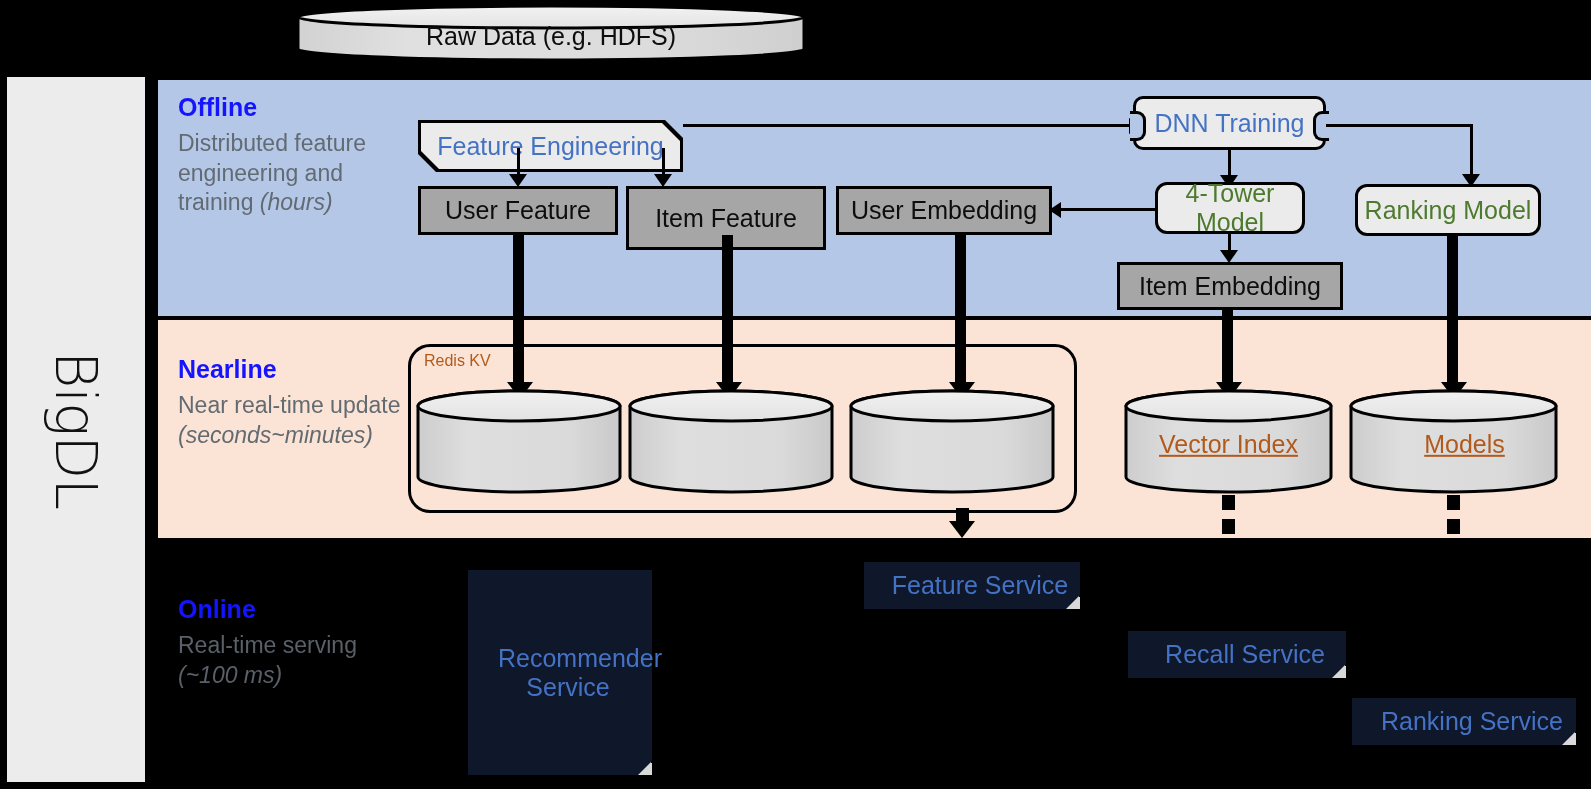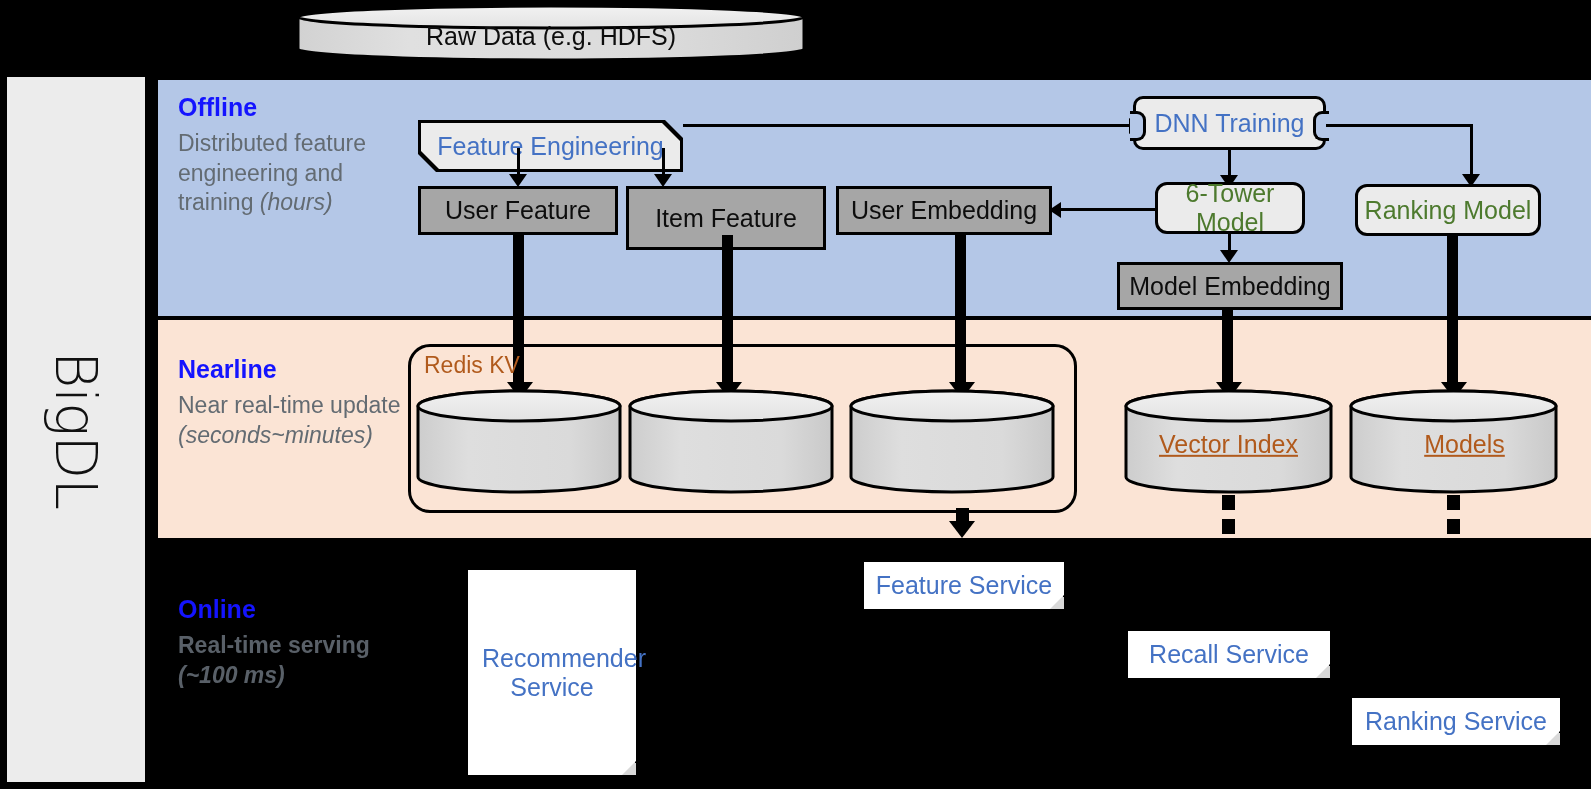--- a/index.html
+++ b/index.html
@@ -27,21 +27,21 @@
 
   
   .band-caption{position:absolute;left:178px;}
   .band-title{font-size:25px;color:#1414ff;font-weight:600;margin:0 0 9px 0;line-height:1.05;}
   .band-sub{font-size:23px;color:#636b72;line-height:1.28;max-width:225px;margin:0;}
   .band-sub em{font-style:italic;}
   #cap-offline{top:94px;}
   #cap-nearline{top:356px;}
   #cap-online{top:596px;}
   #cap-online .band-title{color:#1414ff;}
-  #cap-online .band-sub{color:#596068;font-weight:bold;}
+  #cap-online .band-sub{color:#596068;}
 
   
   .node{position:absolute;box-sizing:border-box;display:flex;align-items:center;justify-content:center;text-align:center;}
 
   
   .box-grey{
     background:#a6a6a6;border:3px solid #000;
     font-size:25px;color:#0d0d0d;
   }
   
@@ -73,26 +73,26 @@
   
   .cyl{position:absolute;}
   .cyl svg{display:block;overflow:visible;}
   .cyl-label{position:absolute;left:0;right:0;top:50%;transform:translateY(-42%);
     text-align:center;font-size:25px;pointer-events:none;}
 
   
   #redis-box{
     position:absolute;border:3px solid #000;border-radius:22px;background:transparent;
   }
-  #redis-label{position:absolute;font-size:23px;color:#b15a1c;}
+  #redis-label{position:absolute;font-size:16px;color:#b15a1c;}
 
   
   .doc{
-    position:absolute;background:#ffffff;display:flex;align-items:center;justify-content:center;
-    text-align:center;font-size:25px;color:#4472c4;line-height:1.15;
+    position:absolute;background:#0f172a;display:flex;align-items:center;justify-content:center;
+    text-align:center;font-size:25px;color:#4472c4;line-height:1.15;padding-left:16px;
   }
   .doc .fold2{
     position:absolute;right:0;bottom:0;width:14px;height:14px;
     background:linear-gradient(225deg,#000 0 1.5px, #d9d9d9 1.5px 100%);
     clip-path:polygon(100% 0,100% 100%,0 100%);
   }
 
   
   .ln{position:absolute;background:#000;}
   .ln-v{width:3px;}
@@ -184,25 +184,25 @@
   <div class="node box-grey" style="left:418px;top:186px;width:200px;height:49px;">
     <span>User Feature</span>
   </div>
   <div class="node box-grey" style="left:626px;top:186px;width:200px;height:64px;align-items:center;">
     <span>Item Feature</span>
   </div>
   <div class="node box-grey" style="left:836px;top:186px;width:216px;height:49px;">
     <span>User Embedding</span>
   </div>
   <div class="node box-grey" style="left:1117px;top:262px;width:226px;height:48px;">
-    <span>Model Embedding</span>
+    <span>Item Embedding</span>
   </div>
 
   <div class="node box-proc" style="left:1155px;top:182px;width:150px;height:52px;">
-    <span class="txt-green">6-Tower Model</span>
+    <span class="txt-green">4-Tower Model</span>
   </div>
   <div class="node box-proc" style="left:1355px;top:184px;width:186px;height:52px;">
     <span class="txt-green">Ranking Model</span>
   </div>
 
   <div class="ln ln-h" style="left:1056px;top:208px;width:100px;"></div>
   <div class="arrow-l" style="left:1049px;top:202px;"></div>
 
   <div class="ln ln-v" style="left:1228px;top:234px;height:22px;"></div>
   <div class="arrow-d" style="left:1220px;top:250px;"></div>

